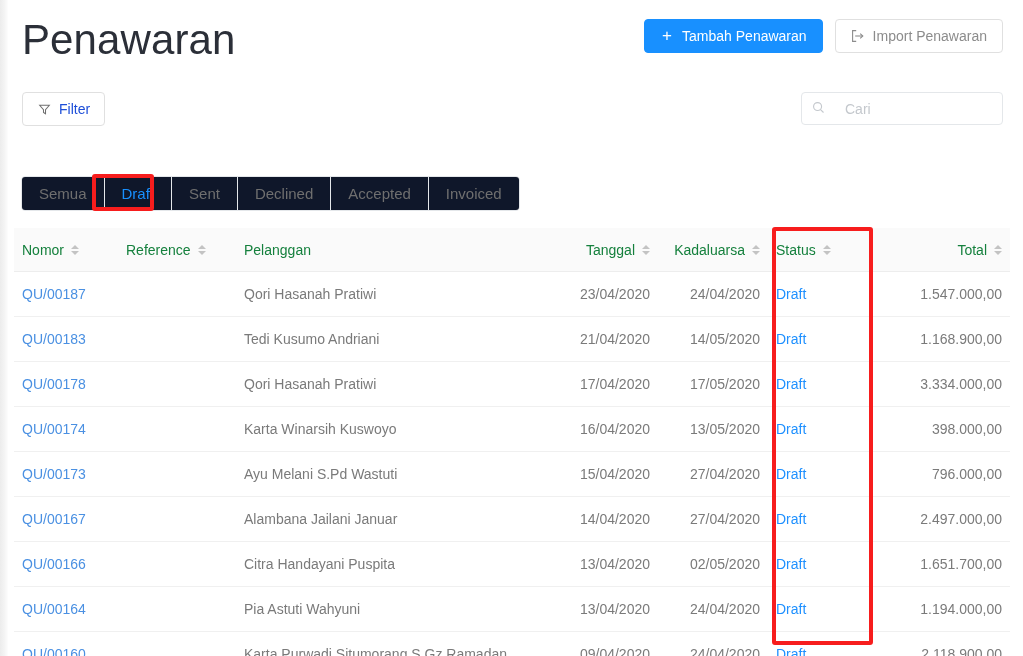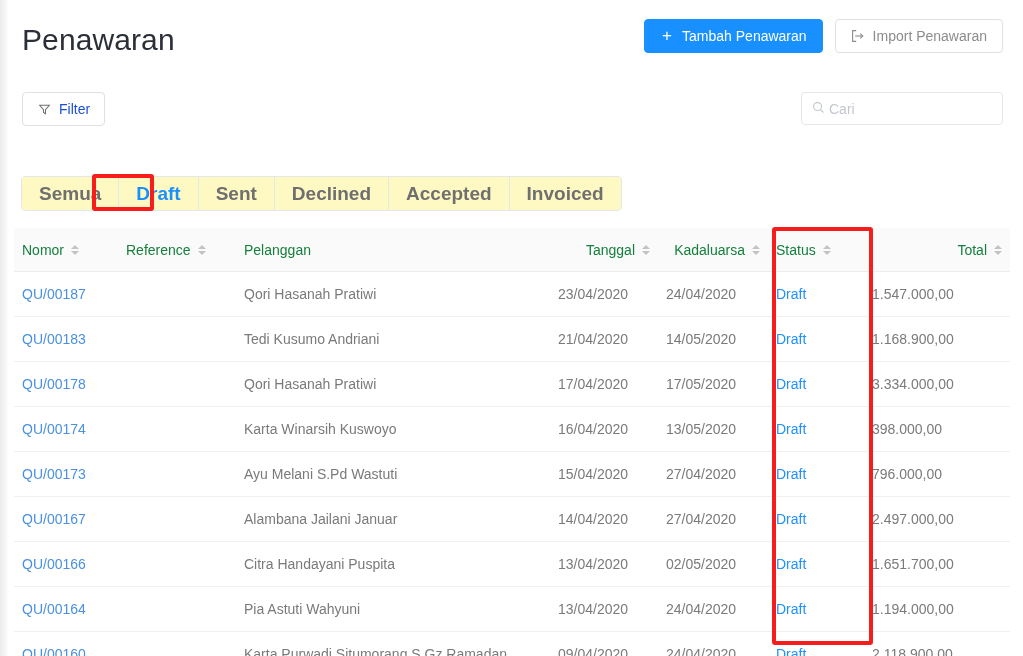--- a/index.html
+++ b/index.html
@@ -35,21 +35,21 @@
     position: absolute;
     left: 22px;
     top: 10px;
     right: 20px;
     height: 60px;
   }
   .page-title {
     position: absolute;
     left: 0;
     top: 6px;
-    font-size: 30px;
+    font-size: 42px;
     font-weight: 300;
     letter-spacing: 0.1px;
     color: #2b2f38;
     line-height: 48px;
     white-space: nowrap;
   }
   .header-actions {
     position: absolute;
     right: 0;
     top: 9px;
@@ -115,21 +115,21 @@
     top: 0;
     width: 202px;
     height: 33px;
     box-sizing: border-box;
     border: 1px solid #e4e7ea;
     border-radius: 4px;
     background: #ffffff;
     display: flex;
     align-items: center;
     padding: 0 10px;
-    gap: 4px;
+    gap: 20px;
   }
   .search-input {
     border: none;
     outline: none;
     background: transparent;
     font-family: "Liberation Sans", sans-serif;
     font-size: 14px;
     color: #595959;
     width: 100%;
     padding: 0;
@@ -147,27 +147,26 @@
     background: #ffffff;
     overflow: hidden;
     height: 33px;
   }
   .tab {
     box-sizing: border-box;
     height: 33px;
     padding: 0 17px;
     display: flex;
     align-items: center;
-    font-size: 19px;
+    font-size: 15px;
     color: #6f6f6f;
     border-left: 1px solid #e4e7ea;
     cursor: pointer;
     white-space: nowrap;
-    background: #fef9c3;
-    font-weight: bold;
+    background: #0f172a;
   }
   .tab:first-child { border-left: none; }
   .tab.active { color: #1890ff; }
 
   
   .table-area {
     position: absolute;
     left: 14px;
     top: 228px;
     width: 996px;
@@ -213,21 +212,21 @@
   table.data tbody td {
     height: 44px;
     padding: 0 8px;
     border-bottom: 1px solid #f0f0f0;
     color: #7a7a7a;
     vertical-align: middle;
     white-space: nowrap;
     overflow: hidden;
     text-overflow: ellipsis;
   }
-  td.num { text-align: left; color: #7a7a7a; }
+  td.num { text-align: right; color: #7a7a7a; }
   td.link a, a.cell-link {
     color: #4a90e2;
     text-decoration: none;
     cursor: pointer;
   }
   td.status a { color: #1e90ff; }
 
   .col-nomor     { width: 104px; }
   .col-reference { width: 118px; }
   .col-pelanggan { width: 314px; }

